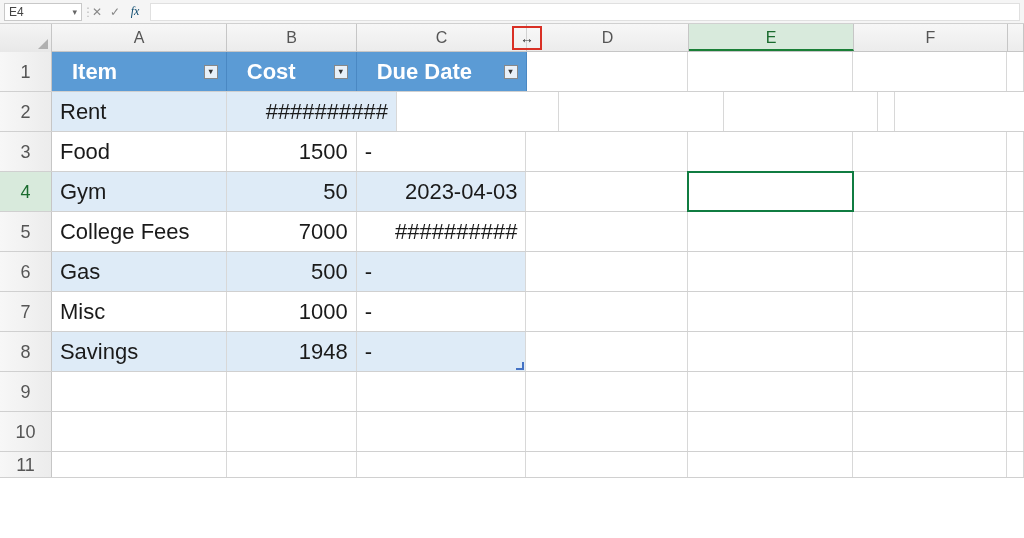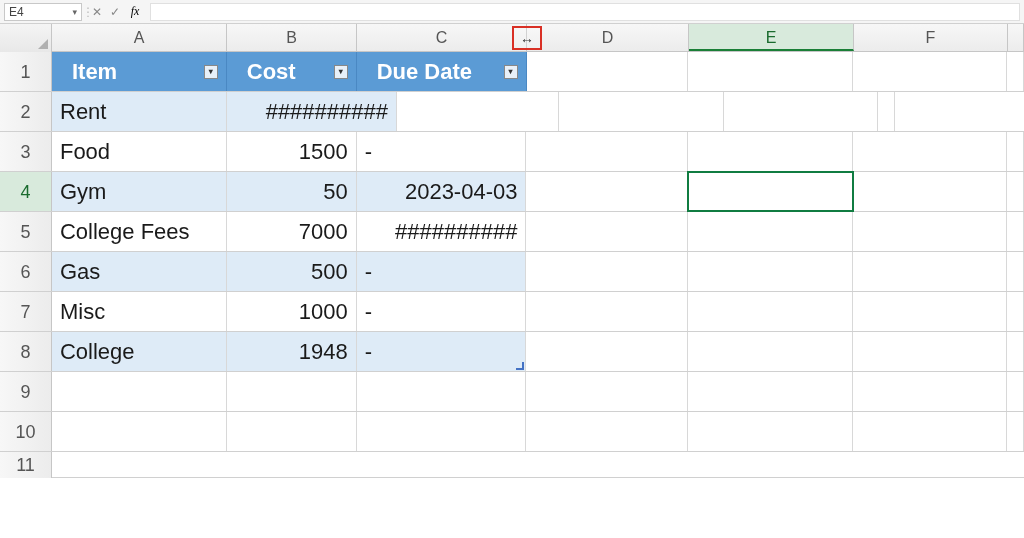--- a/index.html
+++ b/index.html
@@ -50,21 +50,21 @@
     text-align: center;
     color: #888;
     font-size: 12px;
     font-family: Arial, sans-serif;
   }
   .fb-fx {
     width: 22px;
     text-align: center;
     font-style: italic;
     font-family: "Times New Roman", serif;
-    color: #000000;
+    color: #0c4a6e;
   }
   .fb-input {
     flex: 1;
     height: 18px;
     background: #fff;
     border: 1px solid #e0e0e0;
     margin-left: 4px;
   }
 
   
@@ -329,21 +329,21 @@
     <div class="cell wB right">1000</div>
     <div class="cell wC">-</div>
     <div class="cell wD blank-cell"></div>
     <div class="cell wE blank-cell"></div>
     <div class="cell wF blank-cell"></div>
     <div class="cell wG blank-cell"></div>
   </div>
 
   <div class="row">
     <div class="row-h">8</div>
-    <div class="cell wA band">College</div>
+    <div class="cell wA band">Savings</div>
     <div class="cell wB band right">1948</div>
     <div class="cell wC band tbl-handle">-</div>
     <div class="cell wD blank-cell"></div>
     <div class="cell wE blank-cell"></div>
     <div class="cell wF blank-cell"></div>
     <div class="cell wG blank-cell"></div>
   </div>
 
   <div class="row">
     <div class="row-h">9</div>
@@ -360,21 +360,21 @@
     <div class="row-h">10</div>
     <div class="cell wA blank-cell"></div>
     <div class="cell wB blank-cell"></div>
     <div class="cell wC blank-cell"></div>
     <div class="cell wD blank-cell"></div>
     <div class="cell wE blank-cell"></div>
     <div class="cell wF blank-cell"></div>
     <div class="cell wG blank-cell"></div>
   </div>
 
-  <div class="row" style="height:26px;flex-direction:column;">
+  <div class="row" style="height:26px;">
     <div class="row-h" style="line-height:26px;">11</div>
     <div class="cell wA blank-cell"></div>
     <div class="cell wB blank-cell"></div>
     <div class="cell wC blank-cell"></div>
     <div class="cell wD blank-cell"></div>
     <div class="cell wE blank-cell"></div>
     <div class="cell wF blank-cell"></div>
     <div class="cell wG blank-cell"></div>
   </div>
 

